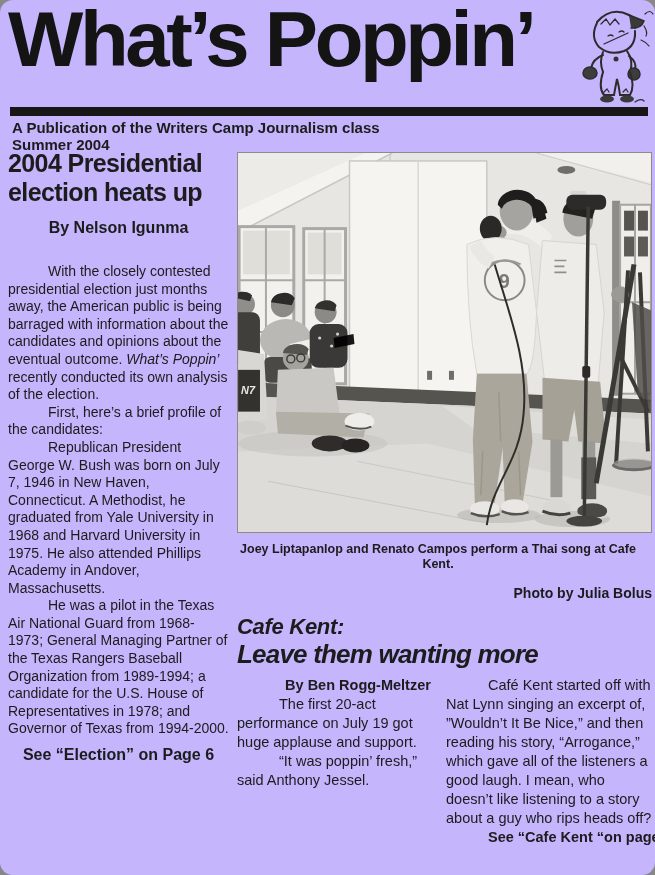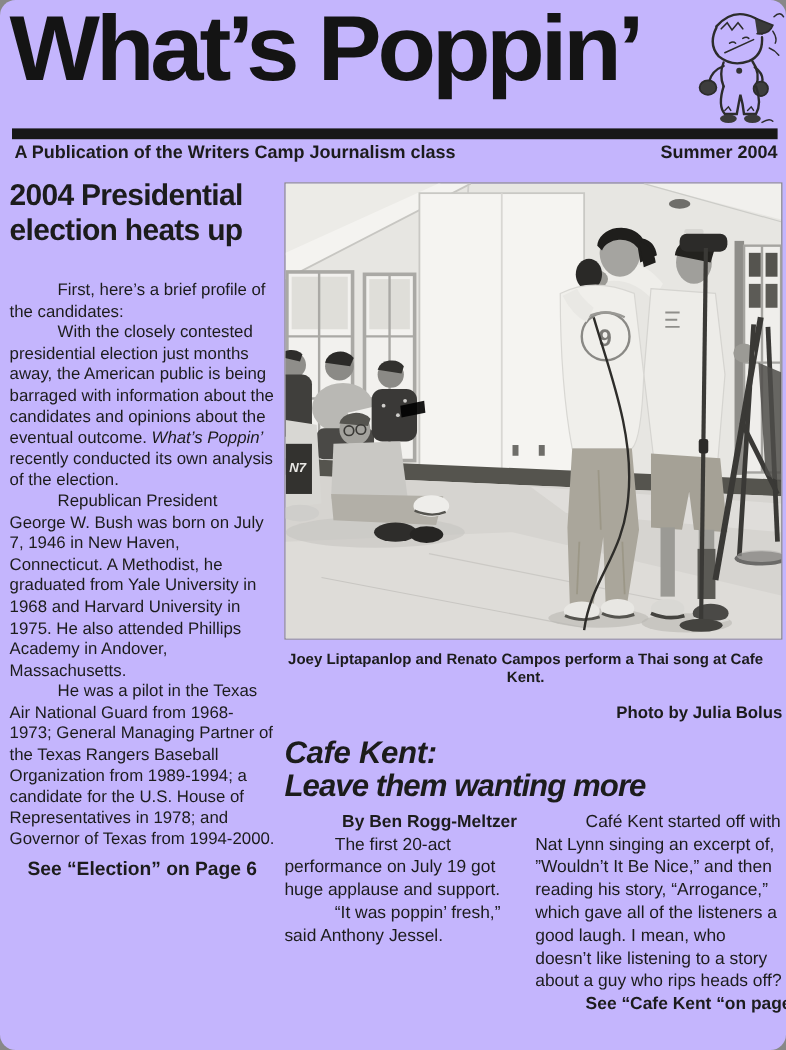--- a/index.html
+++ b/index.html
@@ -14,38 +14,38 @@
     font-size:70px; font-weight:bold; letter-spacing:-3px; white-space:nowrap;
     transform:scale(1.14,1.1); transform-origin:left top; color:#141414;
   }
   .mascot{ position:absolute; right:0; top:2px; width:84px; height:104px; }
   .masthead-rule{
     position:absolute; left:10px; top:107px; width:638px; height:9px; background:#171717;
   }
   .publine{
     position:absolute; left:12px; top:119px; width:636px;
     display:flex; justify-content:space-between; align-items:baseline;
-    font-size:15px; font-weight:bold;
+    font-size:15px; font-weight:bold;flex-direction:column;
   }
   
   .left-col{ position:absolute; left:8px; top:149px; width:221px; }
   .election-headline{
     margin:0; font-size:25px; font-weight:bold; line-height:29px; letter-spacing:-0.6px;
   }
   .byline{ margin:12px 0 0 0; text-align:center; font-size:16px; font-weight:bold; }
   .election-body{ margin-top:26px; }
   .election-body p{ margin:0; font-size:14px; line-height:17.6px; text-indent:40px; }
   .ital{ font-style:italic; }
   .jump{ margin-top:8px; font-size:16px; font-weight:bold; text-align:center; }
   
   .photo-col{ position:absolute; left:237px; top:152px; width:415px; }
   .stage-photo{ display:block; width:415px; height:381px; border:1px solid #8d8c88; box-sizing:border-box; }
   .photo-caption{ margin-top:9px; width:402px; font-size:12.5px; font-weight:bold; line-height:15px;text-align:center; }
   .photo-credit{ margin-top:2px; width:415px; text-align:right; font-size:14px; font-weight:bold; }
-  .kicker{ margin:1px 0 0 0; font-size:26px; font-weight:bold; font-style:italic; line-height:24px; letter-spacing:-0.3px;}
+  .kicker{ margin:1px 0 0 0; font-size:22px; font-weight:bold; font-style:italic; line-height:24px; letter-spacing:-0.3px;}
   .cafe-headline{ margin:-1px 0 0 0; font-size:26px; font-weight:bold; font-style:italic; line-height:32px; letter-spacing:-0.8px; white-space:nowrap;}
   .cafe-cols{ display:flex; gap:9px; margin-top:6px; }
   .cafe-col1{ width:200px; }
   .cafe-col2{ width:206px; }
   .cafe-byline{ margin:0 0 20px 0; text-align:center; font-size:15.5px; font-weight:bold; }
   .cafe-cols p{ margin:0; font-size:14.5px; line-height:19px; text-indent:42px; }
   .cafe-jump{ margin-top:12px; font-size:15.5px; font-weight:bold; text-align:center; white-space:nowrap;}
 </style>
 </head>
 <body>
@@ -86,23 +86,24 @@
 
   <div class="masthead-rule"></div>
 
   <div class="publine">
     <span>A Publication of the Writers Camp Journalism class</span>
     <span>Summer 2004</span>
   </div>
 
   <div class="left-col">
     <h2 class="election-headline">2004 Presidential election heats up</h2>
+    <p class="byline">By Nelson Igunma</p>
     <div class="election-body">
+        <p><span>With the closely contested presidential election just months away, the American public is being barraged with information about the candidates and opinions about the eventual outcome. </span><span class="ital">What’s Poppin’</span><span> recently conducted its own analysis of the election.</span></p>
         <p>First, here’s a brief profile of the candidates:</p>
-        <p><span>With the closely contested presidential election just months away, the American public is being barraged with information about the candidates and opinions about the eventual outcome. </span><span class="ital">What’s Poppin’</span><span> recently conducted its own analysis of the election.</span></p>
         <p>Republican President George W. Bush was born on July 7, 1946 in New Haven, Connecticut. A Methodist, he graduated from Yale University in 1968 and Harvard University in 1975. He also attended Phillips Academy in Andover, Massachusetts.</p>
         <p>He was a pilot in the Texas Air National Guard from 1968-1973; General Managing Partner of the Texas Rangers Baseball Organization from 1989-1994; a candidate for the U.S. House of Representatives in 1978; and Governor of Texas from 1994-2000.</p>
       </div>
     <p class="jump">See “Election” on Page 6</p>
   </div>
 
   <div class="photo-col">
 
     <svg class="stage-photo" viewBox="0 0 415 381" aria-hidden="true">
       <g>

